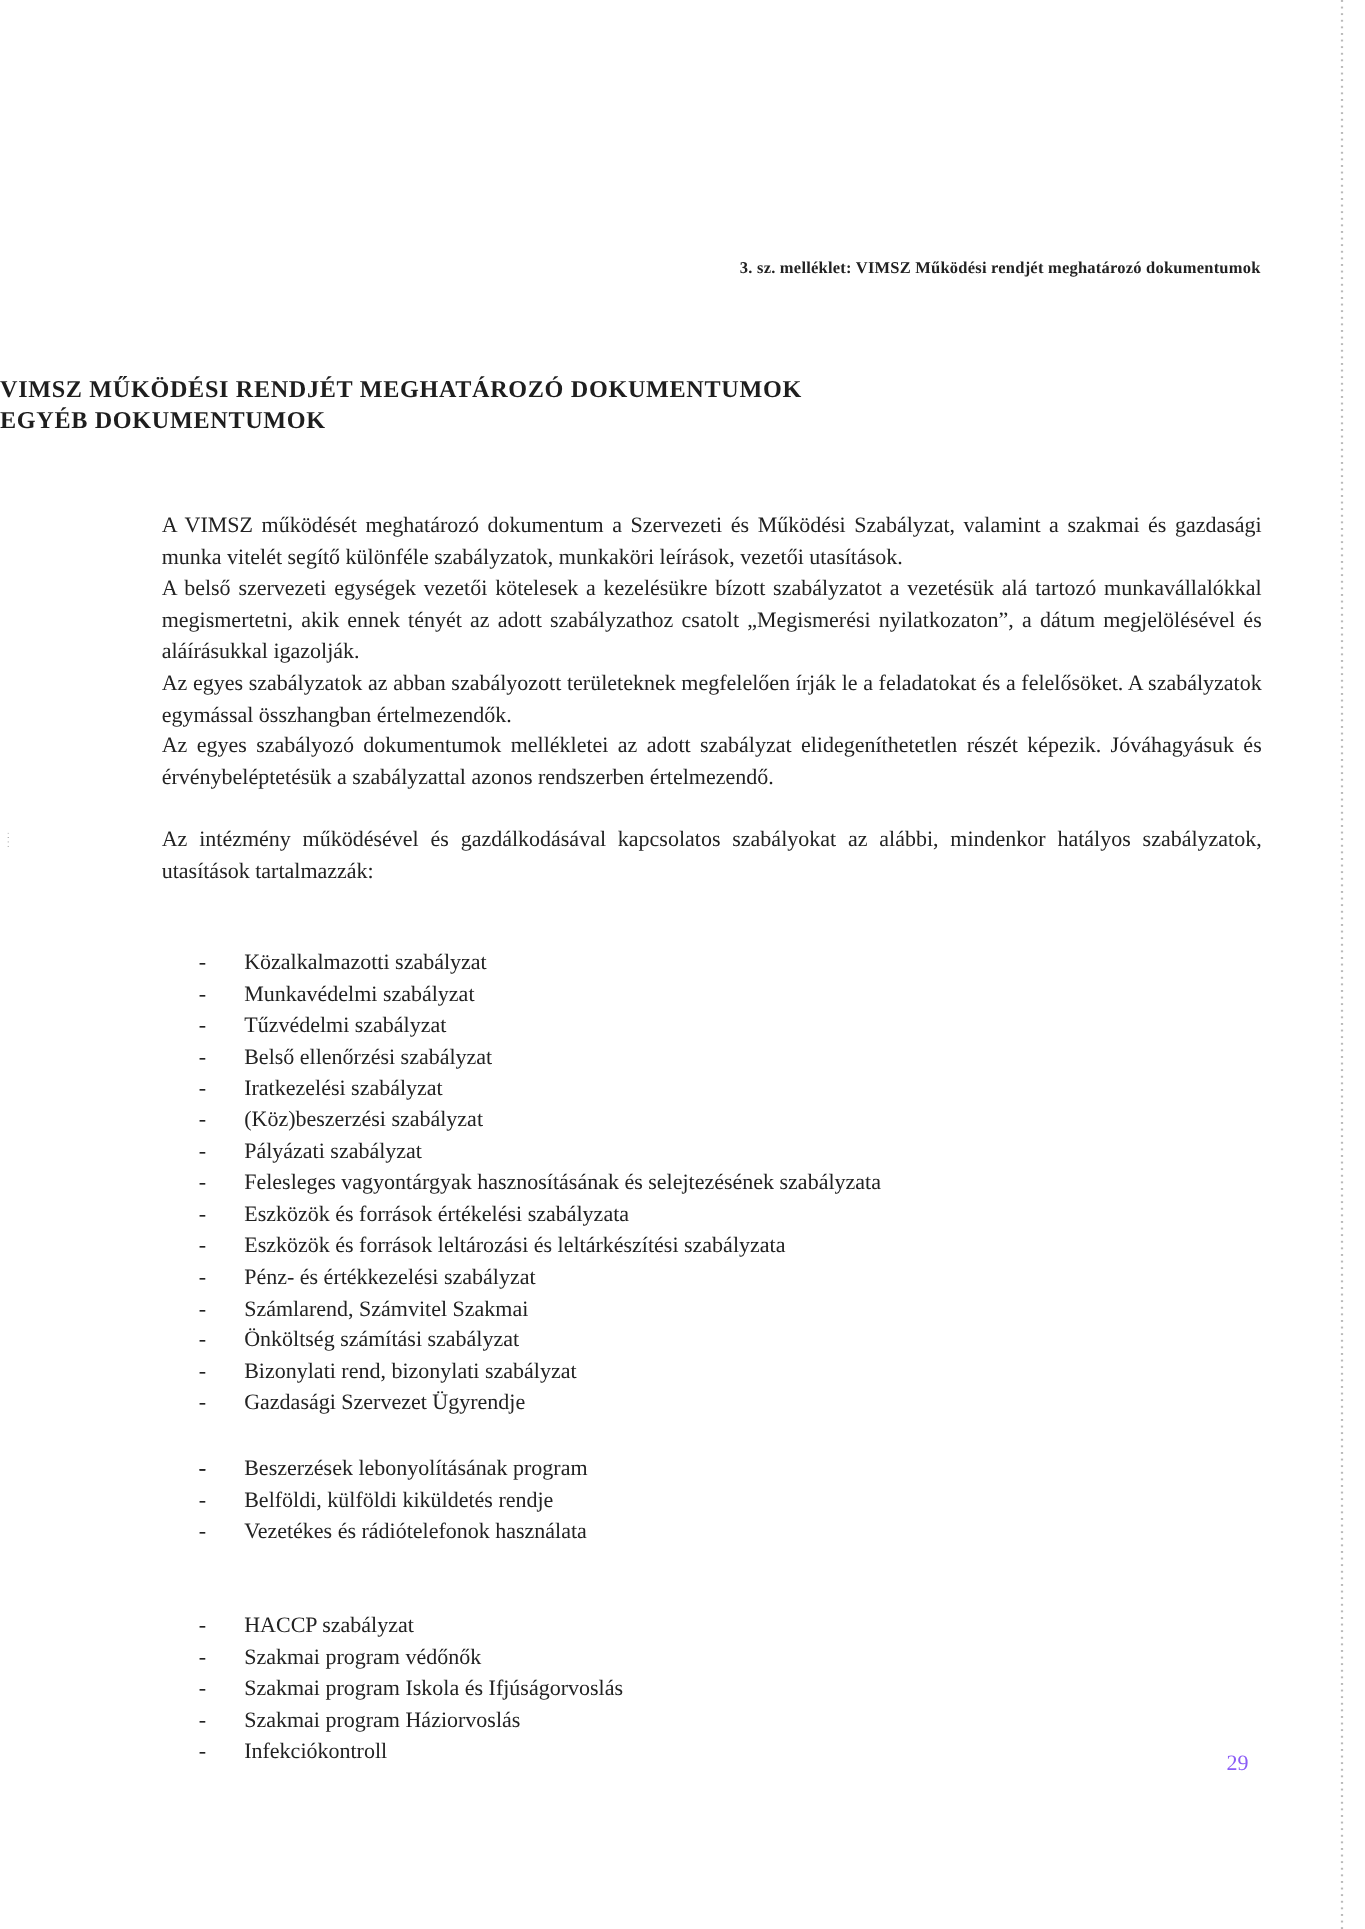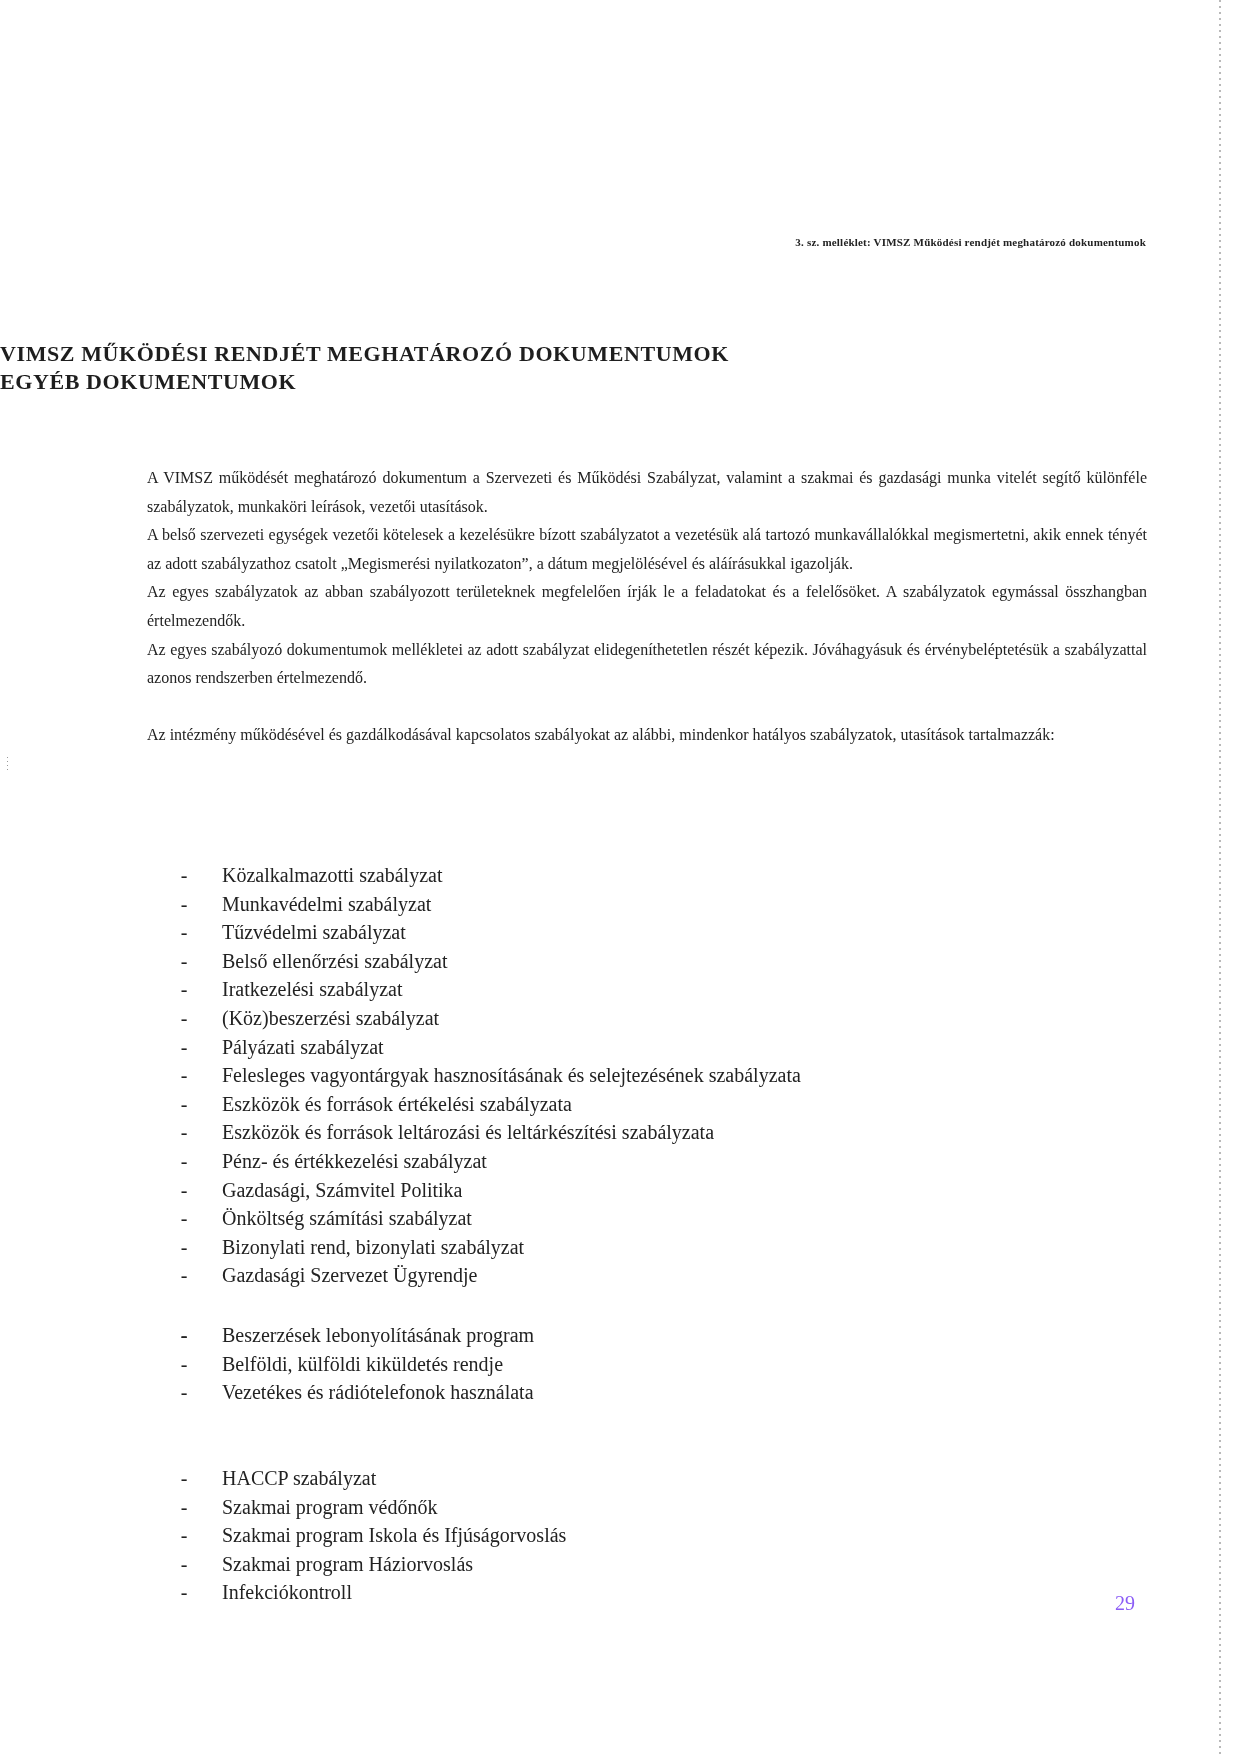--- a/index.html
+++ b/index.html
@@ -19,21 +19,21 @@
       position: absolute;
       left: 0; top: 0;
       width: 1241px;
       height: 1754px;
       background: #ffffff;
     }
     .running-header {
       position: absolute;
       top: 236px;
       right: 95px;
-      font-size: 11px;
+      font-size: 15px;
       font-weight: bold;
       letter-spacing: 0.2px;
       color: #222;
       white-space: nowrap;
     }
     .title-block {
       position: absolute;
       top: 340px;
       left: 0;
       width: 1175px;
@@ -43,21 +43,21 @@
       line-height: 28px;
       letter-spacing: 0.6px;
       color: #1e1e1e;
     }
     .title-block div { white-space: nowrap; }
     .body-text {
       position: absolute;
       left: 147px;
       top: 464px;
       width: 1000px;
-      font-size: 16px;
+      font-size: 20px;
       line-height: 28.6px;
       text-align: justify;
       color: #222;
     }
     .body-text p {
       margin: 0;
     }
     .body-text p.gap-before {
       margin-top: 28px;
     }
@@ -139,21 +139,21 @@
     <li><span class="dash">-</span><span>Munkavédelmi szabályzat</span></li>
     <li><span class="dash">-</span><span>Tűzvédelmi szabályzat</span></li>
     <li><span class="dash">-</span><span>Belső ellenőrzési szabályzat</span></li>
     <li><span class="dash">-</span><span>Iratkezelési szabályzat</span></li>
     <li><span class="dash">-</span><span>(Köz)beszerzési szabályzat</span></li>
     <li><span class="dash">-</span><span>Pályázati szabályzat</span></li>
     <li><span class="dash">-</span><span>Felesleges vagyontárgyak hasznosításának és selejtezésének szabályzata</span></li>
     <li><span class="dash">-</span><span>Eszközök és források értékelési szabályzata</span></li>
     <li><span class="dash">-</span><span>Eszközök és források leltározási és leltárkészítési szabályzata</span></li>
     <li><span class="dash">-</span><span>Pénz- és értékkezelési szabályzat</span></li>
-    <li><span class="dash">-</span><span>Gazdasági, Számvitel Politika</span></li>
+    <li><span class="dash">-</span><span>Számlarend, Számvitel Szakmai</span></li>
     <li><span class="dash">-</span><span>Önköltség számítási szabályzat</span></li>
     <li><span class="dash">-</span><span>Bizonylati rend, bizonylati szabályzat</span></li>
     <li><span class="dash">-</span><span>Gazdasági Szervezet Ügyrendje</span></li>
   </ul>
 
   <ul class="list" id="list-2">
     <li><span class="dash">-</span></li>
     <li><span class="dash">-</span><span>Beszerzések lebonyolításának program</span></li>
     <li><span class="dash">-</span><span>Belföldi, külföldi kiküldetés rendje</span></li>
     <li><span class="dash">-</span><span>Vezetékes és rádiótelefonok használata</span></li>

